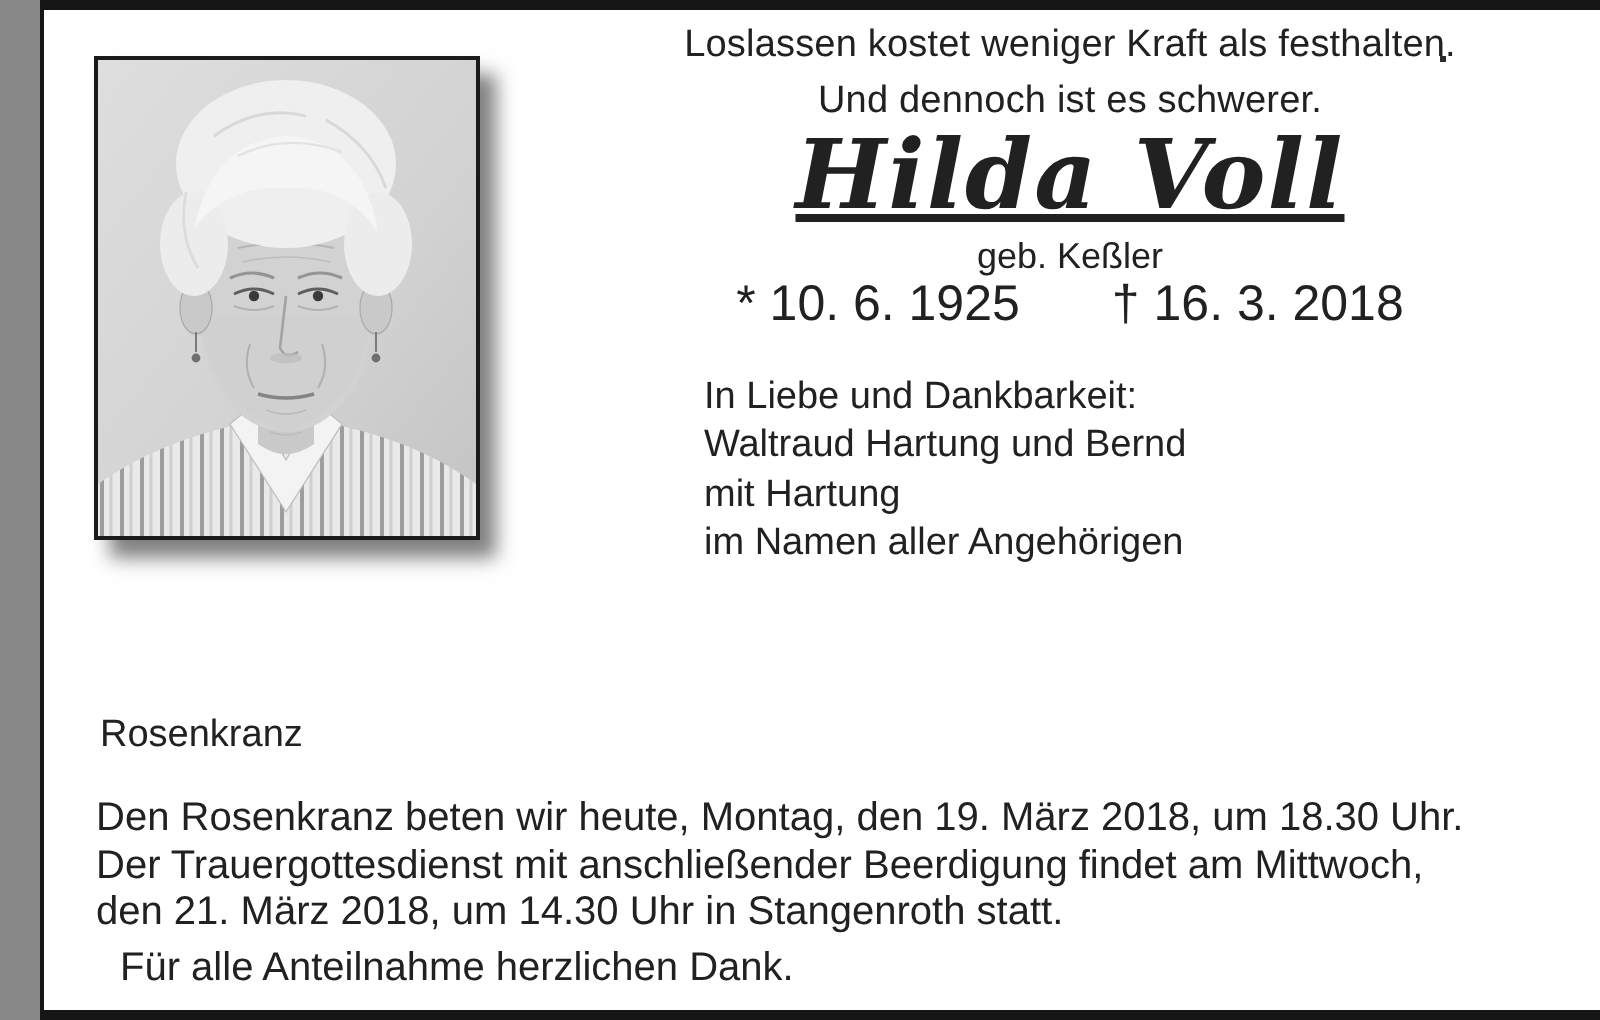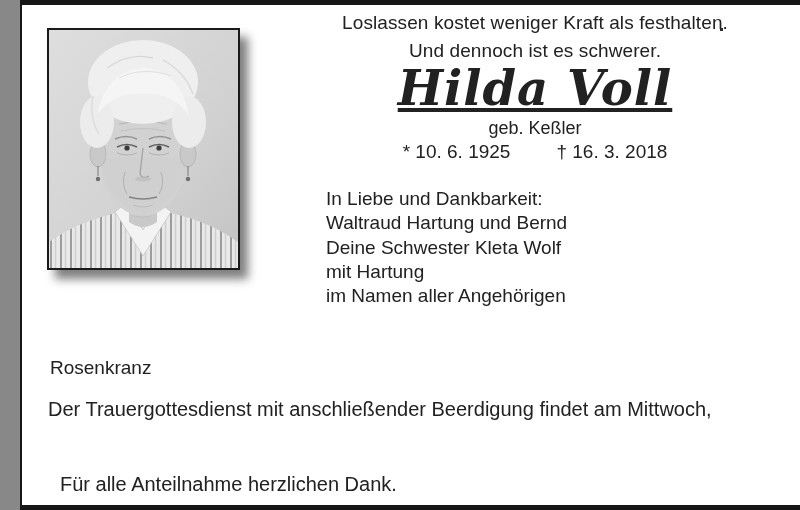--- a/index.html
+++ b/index.html
@@ -40,24 +40,24 @@
 
   
   .center-col{position:absolute;left:315px;width:400px;text-align:center;white-space:nowrap;}
   .epigraph{top:9px;font-size:19px;line-height:28px;letter-spacing:.1px;}
   .name{
     top:60px;margin:0;font-weight:600;
     font-family:"DejaVu Serif","Liberation Serif",serif;
     font-style:italic;font-size:48px;line-height:56px;letter-spacing:1px;text-decoration:underline;
   }
   .maiden{top:117px;font-size:18px;line-height:22px;}
-  .dates{top:140px;display:flex;justify-content:center;gap:46px;font-size:19px;line-height:24px;}
+  .dates{top:140px;display:flex;justify-content:center;gap:46px;font-size:25px;line-height:24px;}
 
   
-  .family{position:absolute;left:306px;top:187px;font-size:19px;line-height:24.3px;white-space:nowrap;}
+  .family{position:absolute;left:332px;top:187px;font-size:19px;line-height:24.3px;white-space:nowrap;}
   .place{position:absolute;left:30px;top:356px;font-size:19px;line-height:24px;}
 
   
   .schedule{position:absolute;left:28px;top:398px;font-size:20px;line-height:23.5px;white-space:nowrap;}
   .thanks{position:absolute;left:40px;top:472px;font-size:20px;line-height:24px;white-space:nowrap;}
 </style>
 </head>
 <body>
 
 <div id="page">
@@ -146,26 +146,27 @@
   <div class="center-col maiden">geb. Keßler</div>
 
   <div class="center-col dates">
     <span>* 10. 6. 1925</span>
     <span>† 16. 3. 2018</span>
   </div>
 
   <div class="family">
     <div>In Liebe und Dankbarkeit:</div>
     <div>Waltraud Hartung und Bernd</div>
-    <div>Deine Schwester Kleta Wolf</div>
     <div>mit Hartung</div>
     <div>im Namen aller Angehörigen</div>
   </div>
 
   <div class="place">Rosenkranz</div>
 
   <div class="schedule">
+    <div>Den Rosenkranz beten wir heute, Montag, den 19. März 2018, um 18.30 Uhr.</div>
     <div>Der Trauergottesdienst mit anschließender Beerdigung findet am Mittwoch,</div>
+    <div>den 21. März 2018, um 14.30 Uhr in Stangenroth statt.</div>
   </div>
 
   <div class="thanks">Für alle Anteilnahme herzlichen Dank.</div>
 
 </div>
 
 </body></html>

